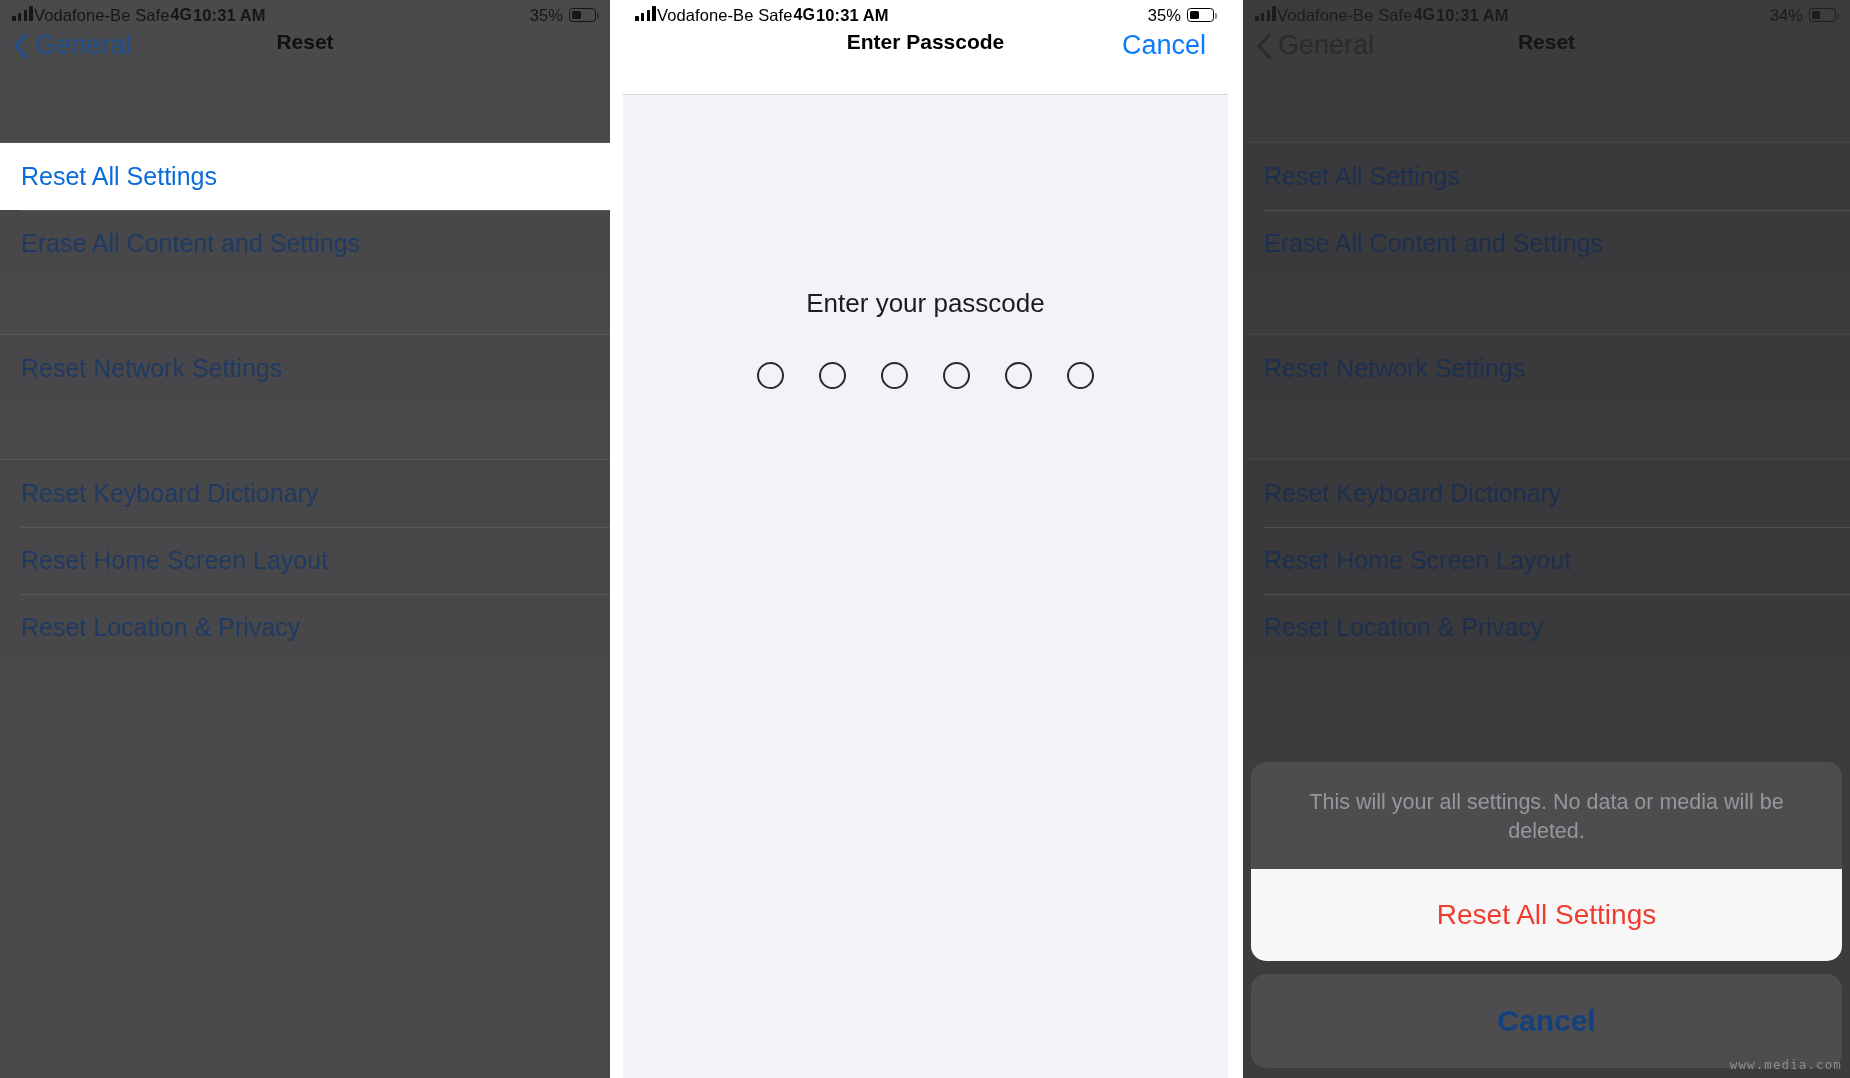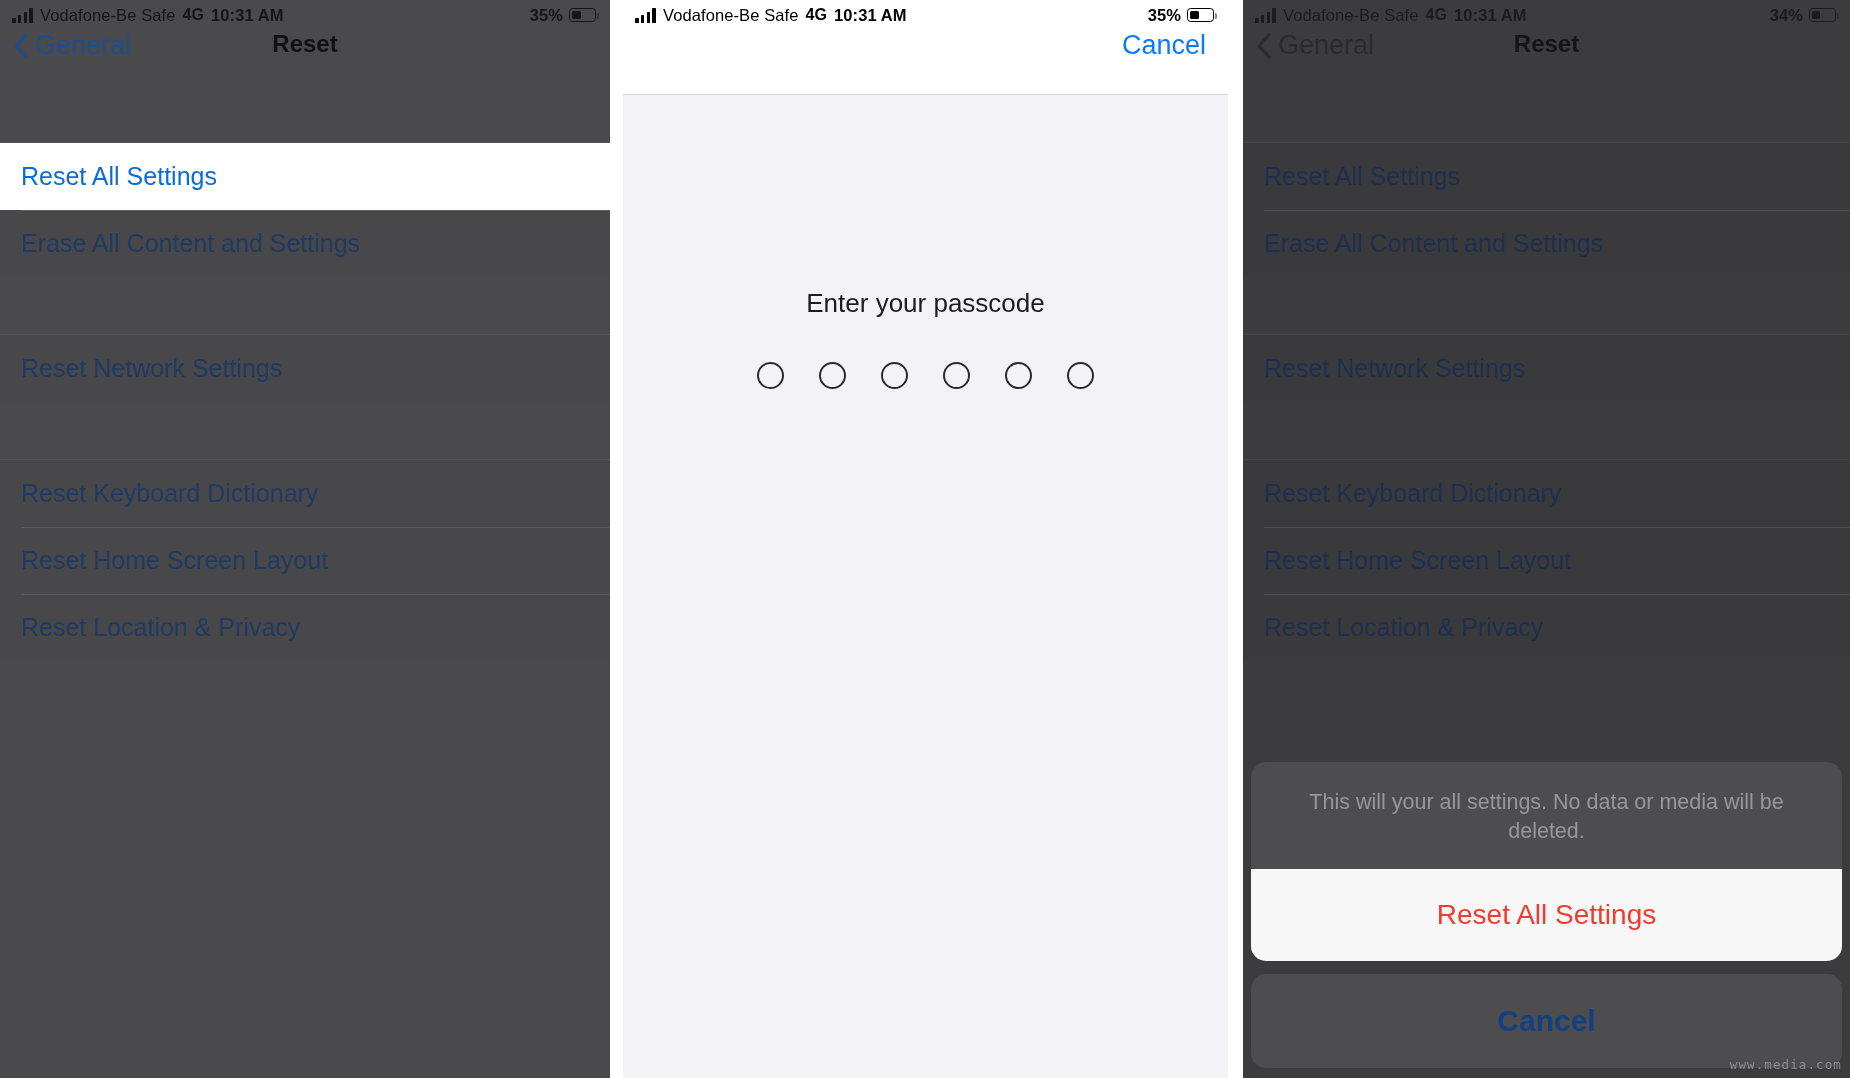--- a/index.html
+++ b/index.html
@@ -20,49 +20,49 @@
   .panel-3 { width:607px; background:#3c3c3e; }
 
   
   .statusbar {
     height:30px; display:flex; align-items:center;
     padding:0 14px 0 12px; font-size:16.5px; font-weight:600;
     letter-spacing:0.1px;
   }
   .sb-dark  { color:#161616; }
   .sb-dim   { color:#1b1b1d; }
-  .sb-left  { display:flex; align-items:center; gap:7px; }
+  .sb-left  { display:flex; gap:1px; }
   .sb-right { margin-left:auto; display:flex; align-items:center; gap:6px; }
 
   .signal { display:flex; align-items:flex-end; gap:2.2px; height:15px; }
   .signal i { display:block; width:3.6px; background:currentColor; border-radius:0.6px; }
   .signal i:nth-child(1){ height:5px; }
   .signal i:nth-child(2){ height:8px; }
   .signal i:nth-child(3){ height:11px; }
   .signal i:nth-child(4){ height:15px; }
 
   .carrier { font-weight:400; font-size:16.5px; }
   .net     { font-weight:700; font-size:16px; }
   .clock   { font-weight:700; font-size:16.5px; }
-  .batt-pct{ font-weight:700; font-size:16.5px; }
+  .batt-pct{ font-weight:400; font-size:16.5px; }
 
   .battery { position:relative; width:27px; height:14px;
              border:1.6px solid currentColor; border-radius:3.6px; }
   .battery .fill { position:absolute; top:1.6px; left:1.6px; bottom:1.6px;
                    background:currentColor; border-radius:1.6px; }
   .battery .nub { position:absolute; right:-4px; top:4px; width:2.4px; height:6px;
                   background:currentColor; border-radius:0 1.5px 1.5px 0; opacity:.45; }
 
   
   .navbar { position:relative; height:64px; display:flex; align-items:flex-start; }
   .nav-back { display:flex; align-items:center; gap:6px; padding-left:13px;
               font-size:27px; }
   .chev { width:16px; height:26px; flex:0 0 auto; }
   .nav-title { position:absolute; left:0; right:0; text-align:center;
-               font-size:24px; font-weight:700; pointer-events:none; }
+               font-size:21px; font-weight:700; pointer-events:none; }
   .nav-right { margin-left:auto; padding-right:22px; font-size:27px; }
 
   
   .list-top-gap { height:48px; }
   .group { }
   .row { height:67px; display:flex; align-items:center; padding-left:21px;
          font-size:25px; position:relative; }
   .row + .row::before {
     content:""; position:absolute; left:21px; right:0; top:0; height:1px;
     background:rgba(255,255,255,.10);
@@ -216,20 +216,21 @@
       <div class="sb-right">
         <span class="batt-pct">35%</span>
         <span class="battery">
           <span class="fill" style="width:9px"></span>
             <span class="nub"></span>
         </span>
       </div>
     </div>
 
     <div class="navbar">
+      <div class="nav-title">Enter Passcode</div>
       <div class="nav-right">Cancel</div>
     </div>
     <div class="hairline"></div>
 
     <div class="pass-body">
       <div class="pass-prompt">Enter your passcode</div>
       <div class="dots">
         <span class="dot"></span>
         <span class="dot"></span>
         <span class="dot"></span>

